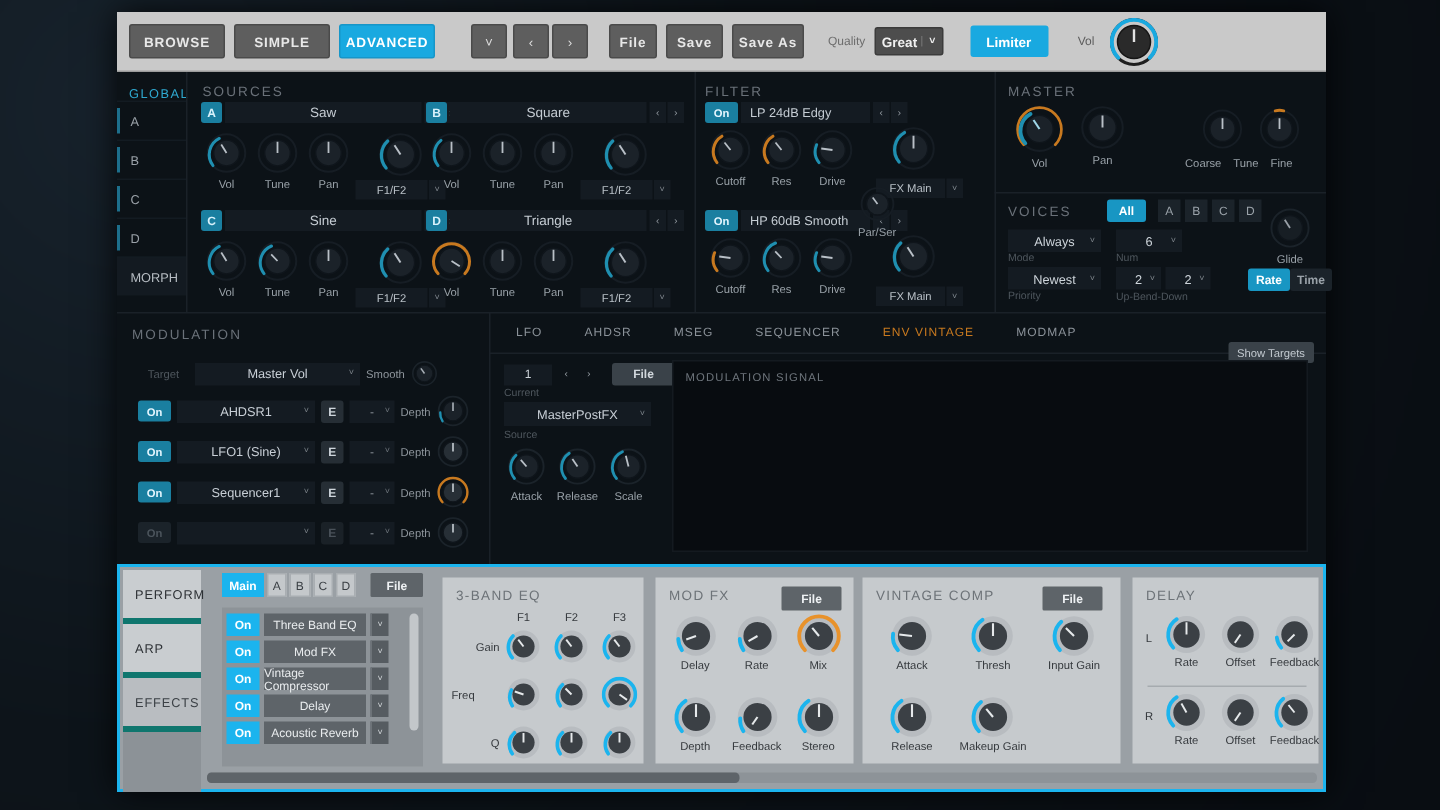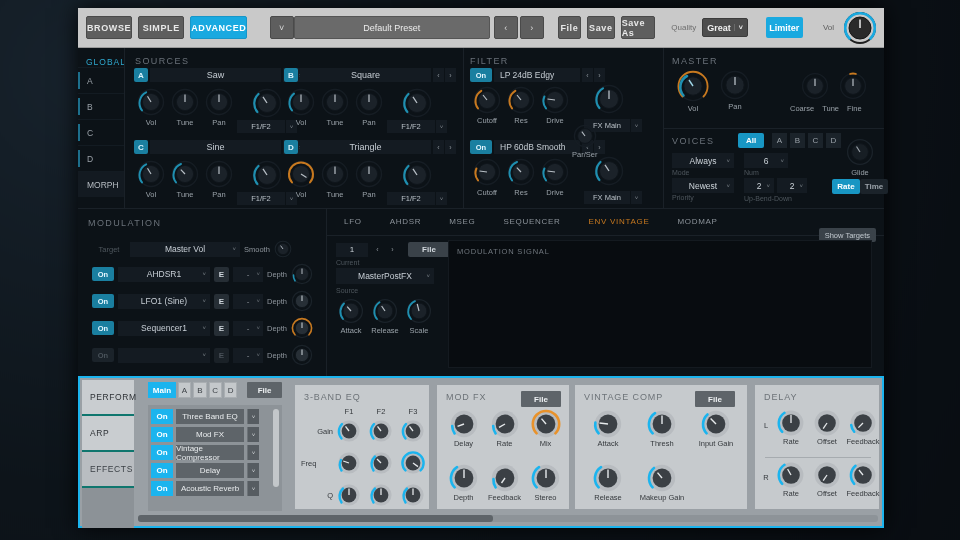--- a/index.html
+++ b/index.html
@@ -211,21 +211,21 @@
 
   
   #bottom {
     position:absolute; left:0; bottom:0; width:806px; height:152px;
     background:#9aa0a5; border:2px solid #1bb4ee;
   }
   #bsidebar { position:absolute; left:2px; top:2px; width:52px; bottom:2px; }
   .bside {
     height:36px; display:flex; align-items:center; padding-left:8px;
     font-size:8.5px; color:#3c4146; letter-spacing:.6px; background:#b9bdc1;
-    border-bottom:2px solid #0f766e; cursor:pointer;
+    border-bottom:4px solid #0f766e; cursor:pointer;
   }
   .bside.act { background:#c9cdd0; color:#2d3135; }
   .bside.blank { background:#8c9297; }
 
   .fxlist-wrap {
     position:absolute; left:68px; top:4px; width:134px; bottom:10px;
   }
   .fxtop { display:flex; align-items:center; gap:2px; }
   .mainbtn {
     width:32px; height:16px; background:#1bb4ee; color:#fff; font-size:8px;
@@ -295,21 +295,20 @@
 
 <div id="window">
 
   <div id="toolbar">
     <div class="tbtn wide">BROWSE</div>
     <div class="tbtn wide">SIMPLE</div>
     <div class="tbtn wide act">ADVANCED</div>
     <div class="tb-gap"></div>
     <div class="preset-wrap">
       <div class="preset-arrow">˅</div>
-      <div id="preset-name">Default Preset</div>
       <div class="preset-arrow" style="margin-left:4px">‹</div>
       <div class="preset-arrow" style="margin-left:2px">›</div>
     </div>
     <div class="tbtn" style="width:32px;margin-left:8px">File</div>
     <div class="tbtn" style="width:38px">Save</div>
     <div class="tbtn" style="width:48px">Save As</div>
     <div class="qlabel">Quality</div>
     <div class="qsel">
       <span>Great</span>
       <span class="car">˅</span>

